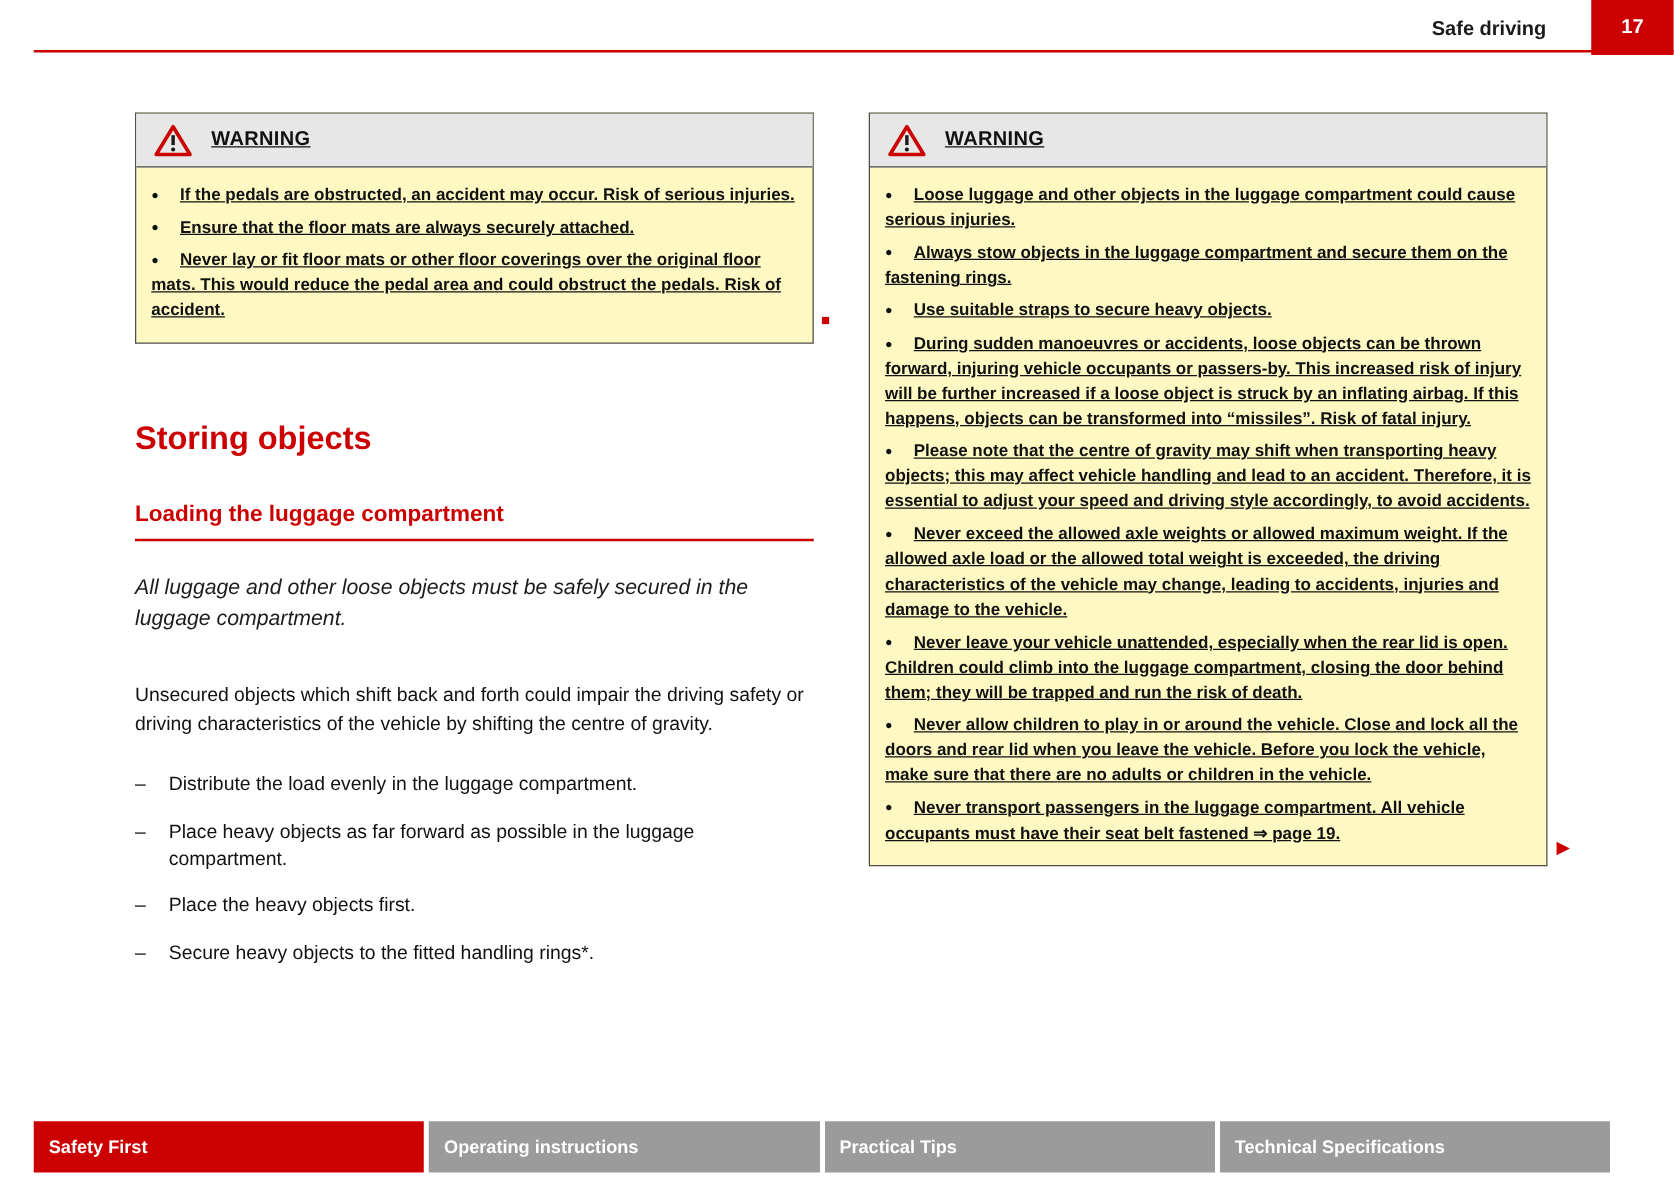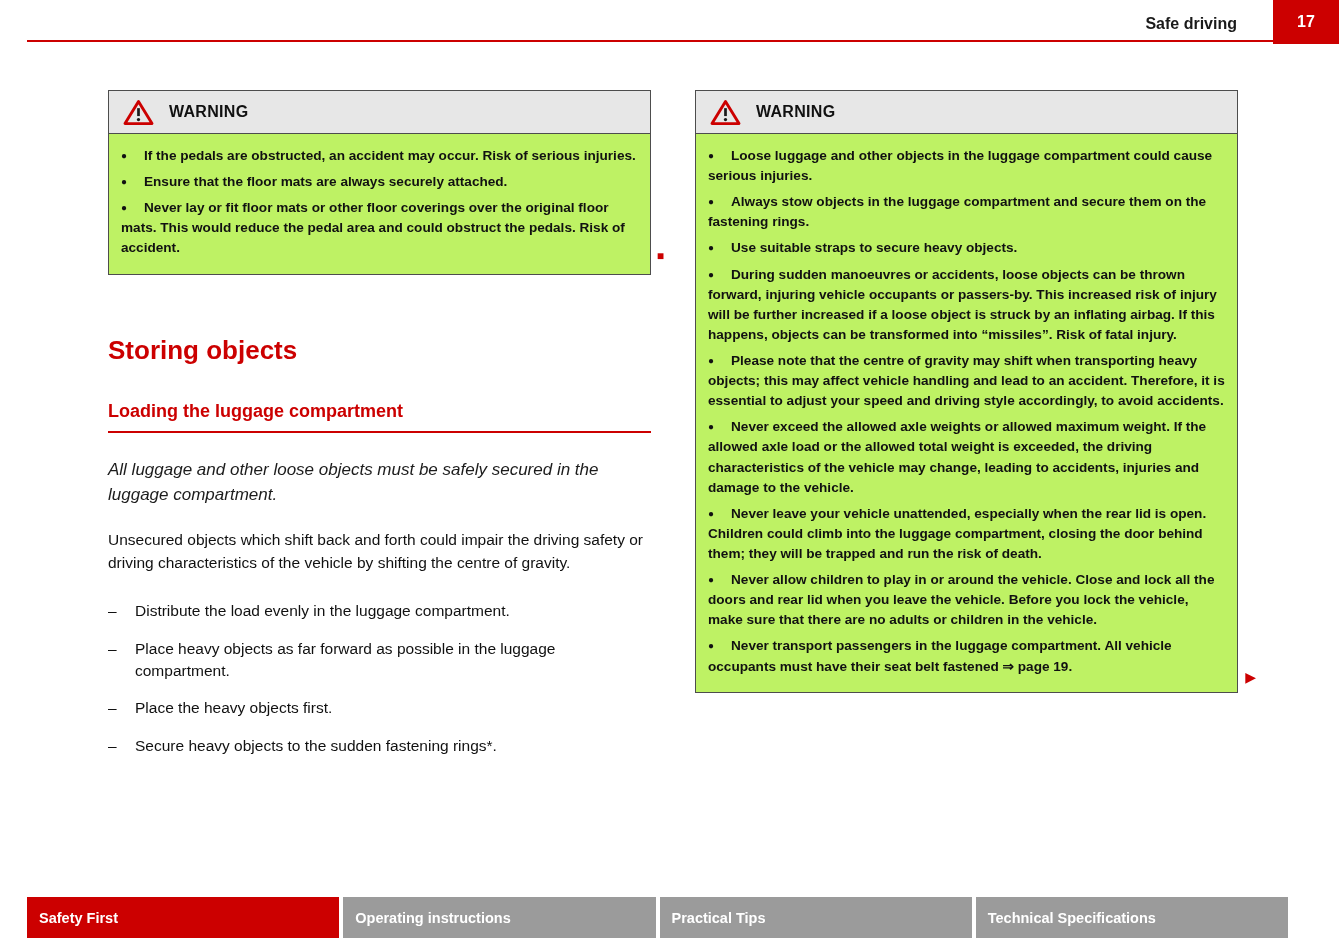--- a/index.html
+++ b/index.html
@@ -36,21 +36,22 @@
   }
 
   
   .col-left{ position:absolute; left:108px; top:90px; width:543px; }
   .col-right{ position:absolute; left:695px; top:90px; width:543px; }
 
   
   .warnbox{
     position:relative;
     border:1px solid var(--boxborder);
-    background:#bef264;
+    background:#fef9c3;
+    text-decoration:underline;
   }
   .warnhead{
     display:flex; align-items:center; gap:15px;
     background:#e7e7e7;
     border-bottom:1px solid var(--boxborder);
     padding:7px 14px; height:43px;
   }
   .warnhead .wicon{ display:flex; align-items:center; }
   .warnhead .wtitle{ font-weight:bold; font-size:16px; letter-spacing:.3px; }
   .warnbody{ padding:8px 12px 9px; }
@@ -75,21 +76,21 @@
   .h1{ color:var(--red); font-size:26px; font-weight:bold; margin-top:60px; }
   .h2{
     color:var(--red); font-size:18px; font-weight:bold;
     margin-top:35px; padding-bottom:9px;
     border-bottom:2px solid var(--red);
   }
   .lead{
     font-style:italic; font-size:17px; line-height:1.5;
     margin-top:24px; color:#1c1c1c;
   }
-  .para{ font-size:15.5px; line-height:1.5; margin-top:20px; }
+  .para{ font-size:15.5px; line-height:1.5; margin-top:37px; }
   .dlist{ margin-top:26px; }
   .ditem{
     position:relative; padding-left:27px;
     font-size:15.5px; line-height:1.45; margin-bottom:15px;
   }
   .ditem .dash{ position:absolute; left:0; top:0; }
 
   
   .footer{
     position:absolute; left:27px; bottom:7px;
@@ -135,21 +136,21 @@
 
   <div class="h1">Storing objects</div>
   <div class="h2">Loading the luggage compartment</div>
   <div class="lead">All luggage and other loose objects must be safely secured in the luggage compartment.</div>
   <div class="para">Unsecured objects which shift back and forth could impair the driving safety or driving characteristics of the vehicle by shifting the centre of gravity.</div>
 
   <div class="dlist">
     <div class="ditem"><span class="dash">–</span><span>Distribute the load evenly in the luggage compartment.</span></div>
     <div class="ditem"><span class="dash">–</span><span>Place heavy objects as far forward as possible in the luggage compartment.</span></div>
     <div class="ditem"><span class="dash">–</span><span>Place the heavy objects first.</span></div>
-    <div class="ditem"><span class="dash">–</span><span>Secure heavy objects to the sudden fastening rings*.</span></div>
+    <div class="ditem"><span class="dash">–</span><span>Secure heavy objects to the fitted handling rings*.</span></div>
   </div>
 
 </div>
 
 <div class="col-right">
 
   <div class="warnbox">
     <div class="warnhead">
       <span class="wicon">
         <svg viewBox="0 0 32 28" width="31" height="27">

